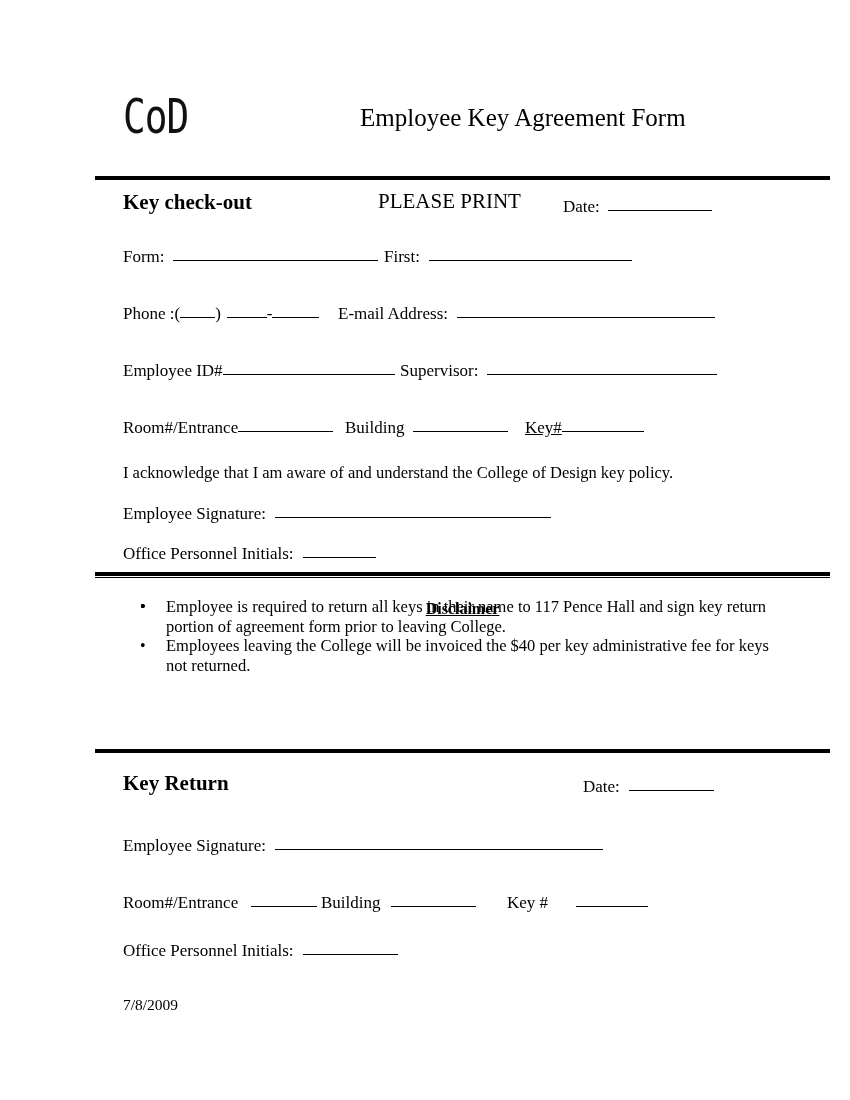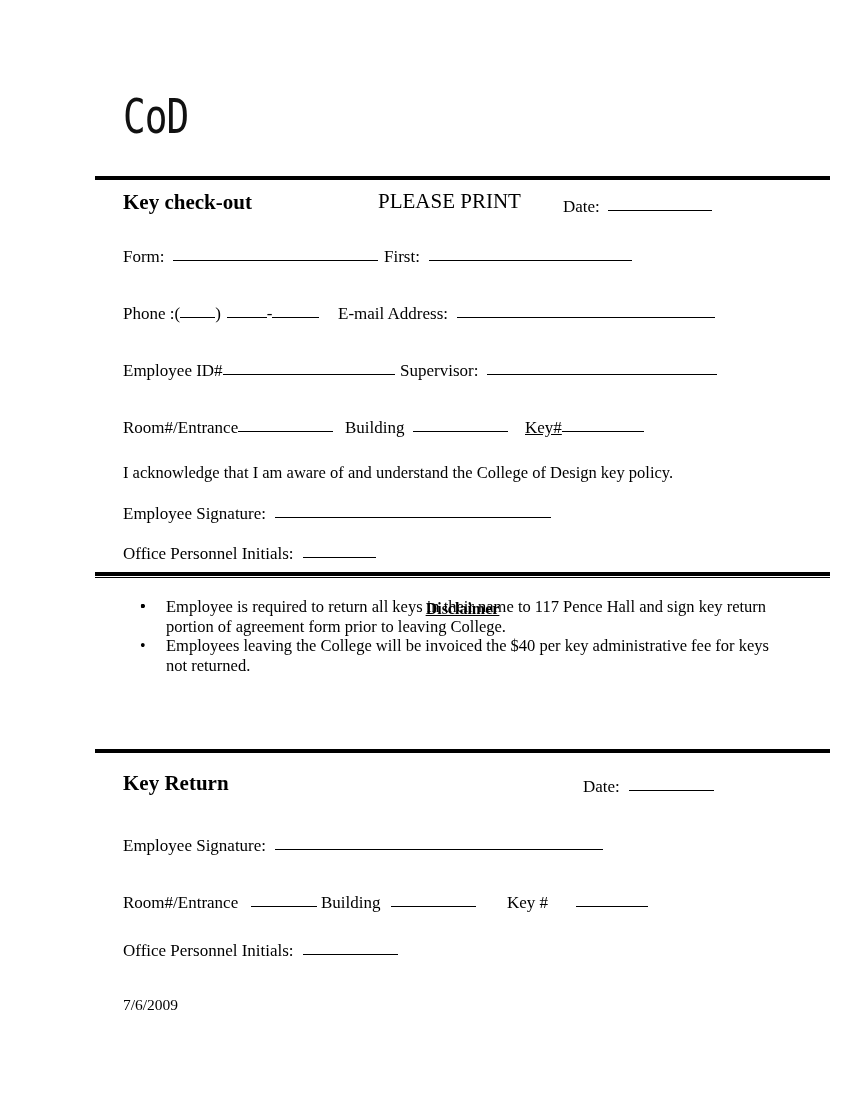--- a/index.html
+++ b/index.html
@@ -160,20 +160,21 @@
   }
 </style>
 </head>
 <body>
 
 <div class="page">
 
   <div class="content">
     <div class="header">
       <div class="logo">CoD</div>
+      <div class="doc-title">Employee Key Agreement Form</div>
     </div>
   </div>
 
   <div class="rule-thick" id="rule-top"></div>
 
   <div class="content">
 
     <div class="sec-head" style="left:28px; top:190px; font-size:21px;">Key check-out</div>
 
     <div class="row" style="left:256px; top:190px; font-size:21px;margin-left:27px;">PLEASE PRINT</div>
@@ -265,17 +266,17 @@
     </div>
 
     <div class="row" style="left:412px; top:891px;">
       <span class="lbl">Key #</span><span class="gap" style="width:28px;"></span><span class="blank" style="width:72px;"></span>
     </div>
 
     <div class="row" style="left:28px; top:939px;">
       <span class="lbl">Office Personnel Initials:</span><span class="gap" style="width:9px;"></span><span class="blank" style="width:95px;"></span>
     </div>
 
-    <div class="footer-date">7/6/2009</div>
+    <div class="footer-date">7/8/2009</div>
 
   </div>
 
 </div>
 
 </body></html>

